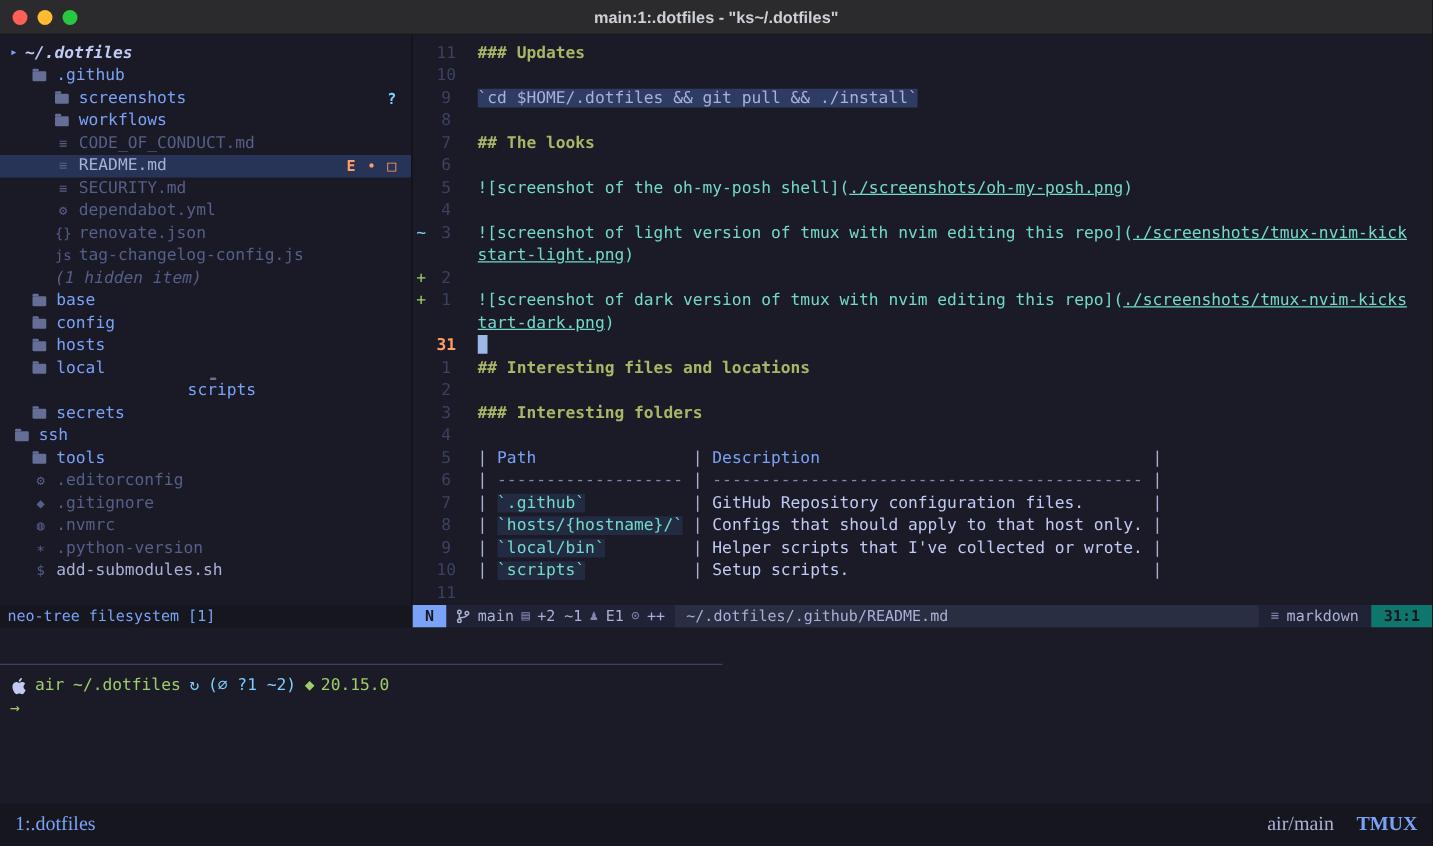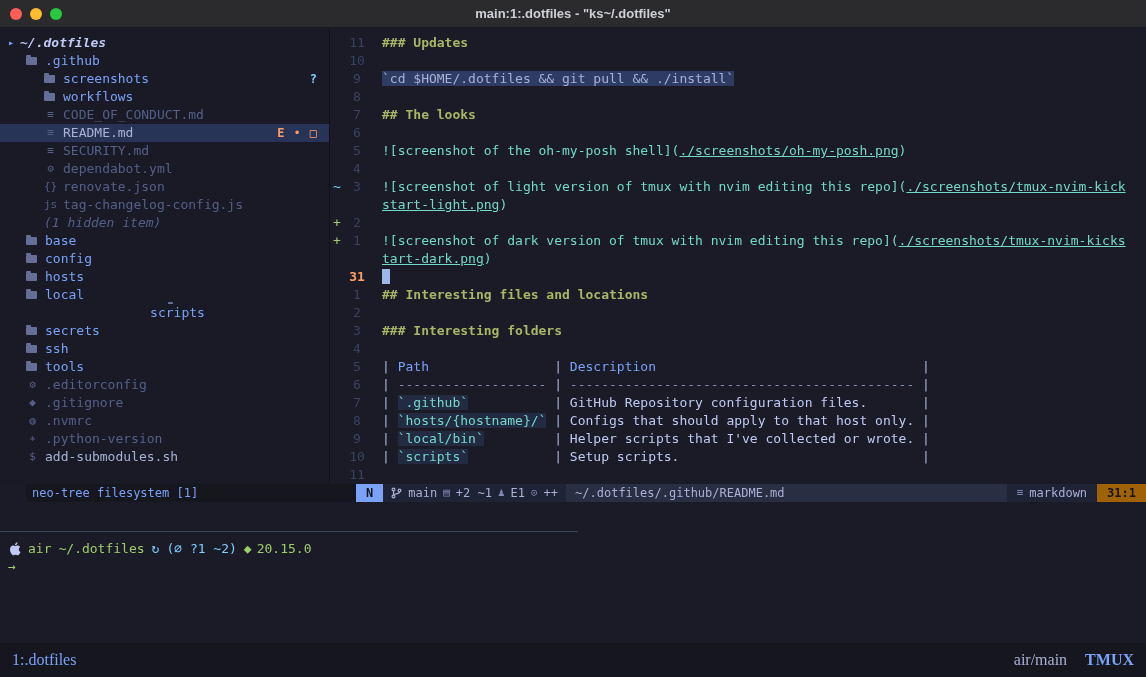--- a/index.html
+++ b/index.html
@@ -43,29 +43,29 @@
   .codespan{background:#2e3c64;color:#a9b1d6;}
   .mdlabel{color:#73daca;}
   .mdurl{color:#73daca;text-decoration:underline;}
   .pipe{color:#a9b1d6;}
   .thead{color:#7aa2f7;font-weight:normal;}
   .dash{color:#8089b3;}
   .cell{color:#c0caf5;}
   .codecell{color:#73daca;background:#222b42;}
   .cursor{display:inline-block;width:8px;height:15px;background:#9db8e8;vertical-align:middle;margin-top:-2px;}
   
-  .statusbar{height:18px;min-height:18px;display:flex;font-size:12px;line-height:18px;padding-left:26px;}
+  .statusbar{height:18px;min-height:18px;display:flex;font-size:12px;line-height:18px;}
   .tree-status{width:330px;min-width:330px;background:#16161e;color:#7aa2f7;padding-left:6px;box-sizing:border-box;white-space:pre;overflow:hidden;}
   .lualine{flex:1;display:flex;background:#1f2335;color:#a9b1d6;align-items:stretch;overflow:hidden;}
   .sl-mode{background:#7aa2f7;color:#15161e;font-weight:bold;padding:0 10px;}
   .sl-git{display:flex;gap:6px;padding:0 8px;align-items:center;white-space:pre;}
   .sl-ico{color:#8089b3;font-size:11px;}
   .sl-path{flex:1;background:#292e42;padding:0 9px;white-space:pre;overflow:hidden;}
   .sl-ft{display:flex;gap:6px;padding:0 10px;align-items:center;}
-  .sl-pos{background:#a16207;color:#15161e;font-weight:bold;padding:0 10px;}
+  .sl-pos{background:#0f766e;color:#15161e;font-weight:bold;padding:0 10px;}
   
   .cmdline{height:29px;min-height:29px;}
   .divider{height:1px;min-height:1px;width:578px;background:#3b4261;}
   .shell{flex:1;padding:8px 0 0 8px;font-size:13px;line-height:18px;}
   .sh-line{height:18px;display:flex;align-items:center;gap:7px;white-space:pre;}
   .sh-green{color:#9ece6a;}
   .sh-cyan{color:#7dcfff;}
   .sh-node{display:flex;align-items:center;gap:5px;color:#9ece6a;}
   .sh-arrow{color:#9ece6a;}
   
@@ -104,21 +104,21 @@
             <div class="trow" style="padding-left: 44px;"><span class="fico-glyph">⚙</span><span class="t-dim">dependabot.yml</span></div>
             <div class="trow" style="padding-left: 44px;"><span class="fico-glyph">{}</span><span class="t-dim">renovate.json</span></div>
             <div class="trow" style="padding-left: 44px;"><span class="fico-glyph">js</span><span class="t-dim">tag-changelog-config.js</span></div>
             <div class="trow" style="padding-left: 44px;"><span class="t-hidden">(1 hidden item)</span></div>
             <div class="trow" style="padding-left: 26px;"><span class="ficon"></span><span class="t-blue">base</span></div>
             <div class="trow" style="padding-left: 26px;"><span class="ficon"></span><span class="t-blue">config</span></div>
             <div class="trow" style="padding-left: 26px;"><span class="ficon"></span><span class="t-blue">hosts</span></div>
             <div class="trow" style="padding-left: 26px;"><span class="ficon"></span><span class="t-blue">local</span></div>
             <div class="trow" style="padding-left: 26px; flex-direction: column;"><span class="ficon"></span><span class="t-blue">scripts</span></div>
             <div class="trow" style="padding-left: 26px;"><span class="ficon"></span><span class="t-blue">secrets</span></div>
-            <div class="trow" style="padding-left: 26px;"><span class="ficon"></span><span class="t-blue">ssh</span></div>
+            <div class="trow" style="padding-left: 12px;"><span class="ficon"></span><span class="t-blue">ssh</span></div>
             <div class="trow" style="padding-left: 26px;"><span class="ficon"></span><span class="t-blue">tools</span></div>
             <div class="trow" style="padding-left: 26px;"><span class="fico-glyph">⚙</span><span class="t-dim">.editorconfig</span></div>
             <div class="trow" style="padding-left: 26px;"><span class="fico-glyph">◆</span><span class="t-dim">.gitignore</span></div>
             <div class="trow" style="padding-left: 26px;"><span class="fico-glyph">◍</span><span class="t-dim">.nvmrc</span></div>
             <div class="trow" style="padding-left: 26px;"><span class="fico-glyph">∗</span><span class="t-dim">.python-version</span></div>
             <div class="trow" style="padding-left: 26px;"><span class="fico-glyph">$</span><span class="t-fg">add-submodules.sh</span></div>
           </div>
       </div>
       <div class="editor">
         <div id="editor-lines">

